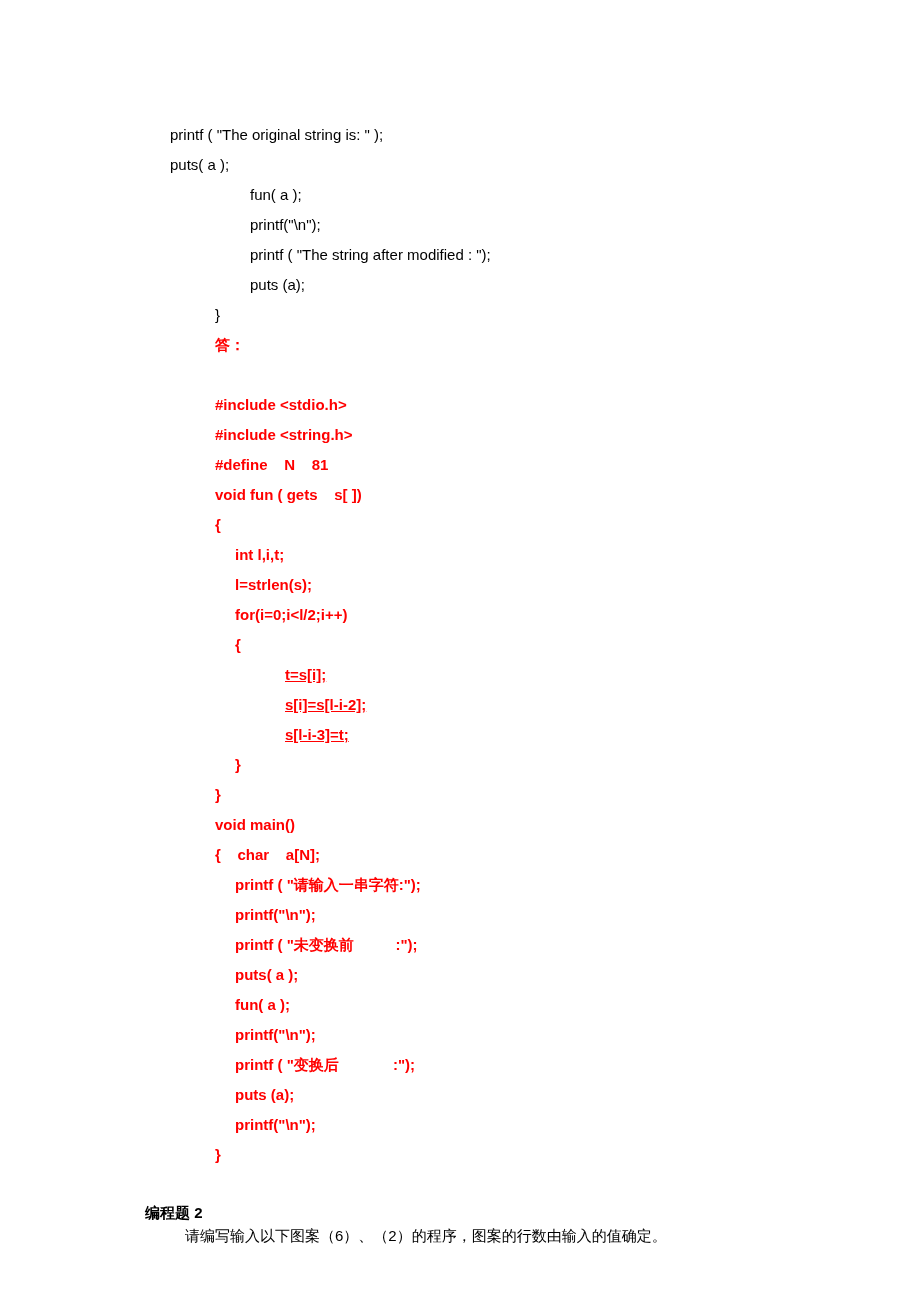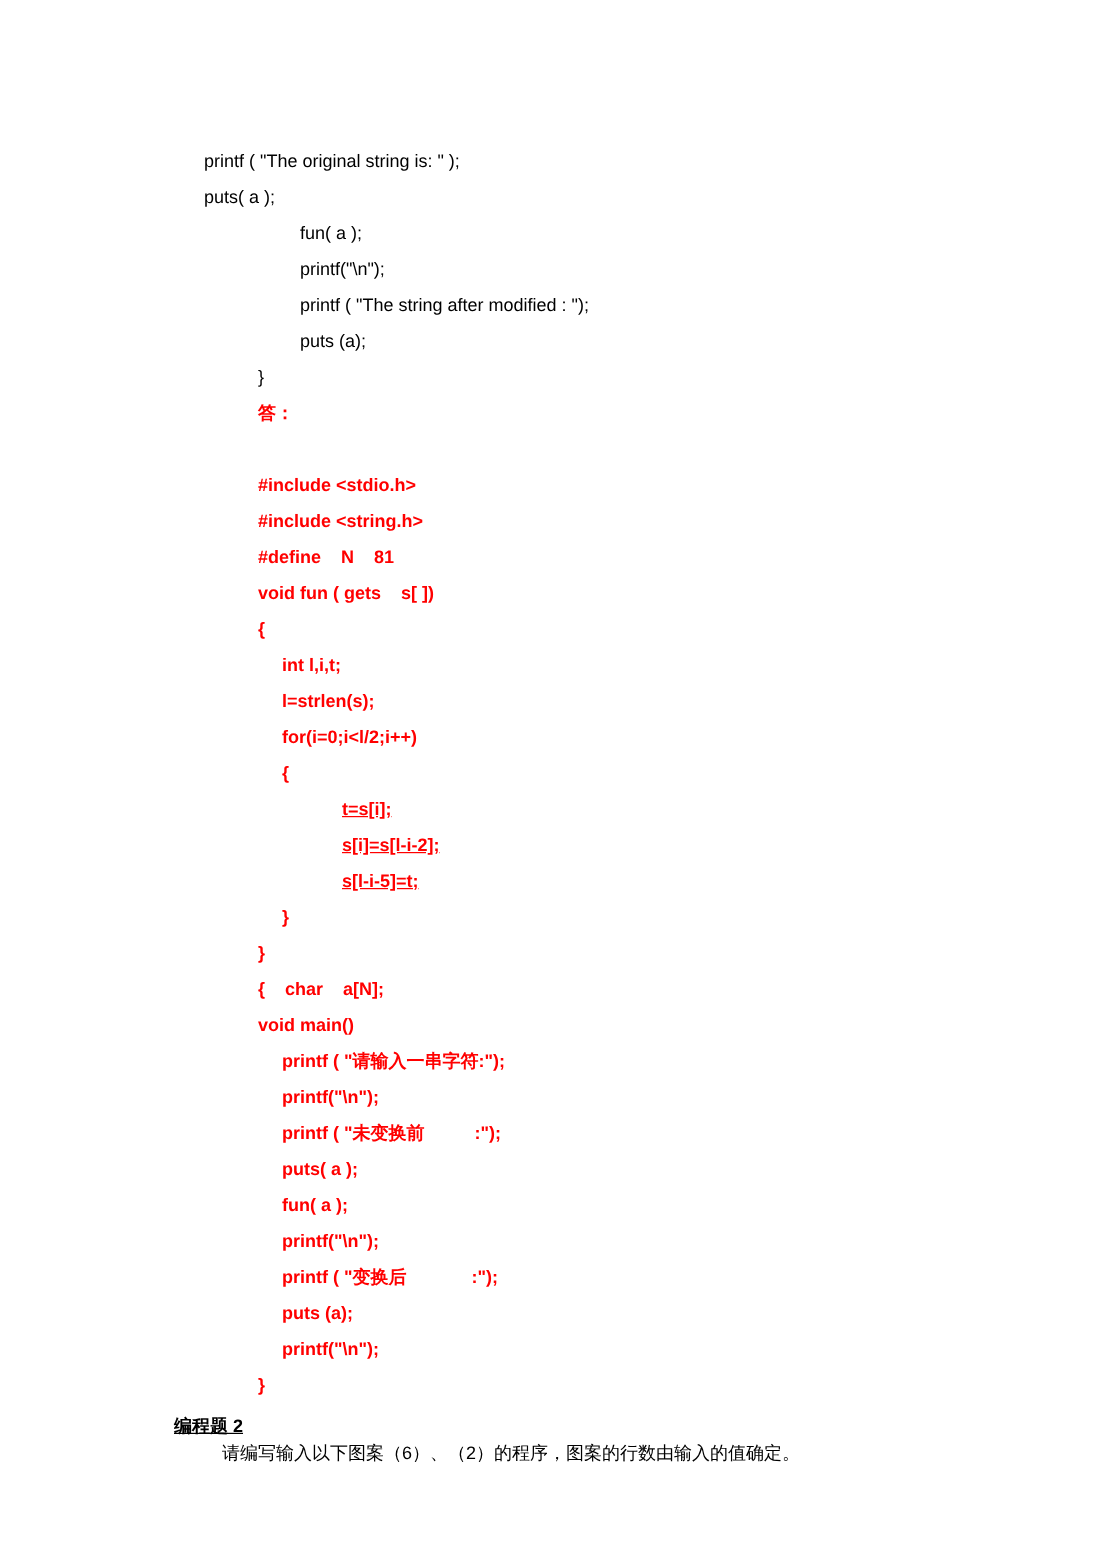--- a/index.html
+++ b/index.html
@@ -27,22 +27,21 @@
   .ind3 { padding-left: 145px; }
   .ind4 { padding-left: 195px; text-decoration: underline; }
   .red {
     color: #ff0000;
     font-weight: bold;
   }
   .section-title {
     font-weight: bold;
     padding-left: 55px;
     line-height: 1.5;
-    margin-top: 8px;
-    text-decoration: underline;
+    margin-top: 32px;
   }
   .question {
     padding-left: 95px;
     line-height: 1.5;
   }
 </style>
 </head>
 <body>
 
 <div class="page">
@@ -62,25 +61,25 @@
   <div class="code-line ind1 red">#include &lt;string.h&gt;</div>
   <div class="code-line ind1 red">#define    N    81</div>
   <div class="code-line ind1 red">void fun ( gets    s[ ])</div>
   <div class="code-line ind1 red">{</div>
   <div class="code-line ind3 red">int l,i,t;</div>
   <div class="code-line ind3 red">l=strlen(s);</div>
   <div class="code-line ind3 red">for(i=0;i&lt;l/2;i++)</div>
   <div class="code-line ind3 red">{</div>
   <div class="code-line ind4 red">t=s[i];</div>
   <div class="code-line ind4 red">s[i]=s[l-i-2];</div>
-  <div class="code-line ind4 red">s[l-i-5]=t;</div>
+  <div class="code-line ind4 red">s[l-i-3]=t;</div>
   <div class="code-line ind3 red">}</div>
   <div class="code-line ind1 red">}</div>
+  <div class="code-line ind1 red">void main()</div>
   <div class="code-line ind1 red">{    char    a[N];</div>
-  <div class="code-line ind1 red">void main()</div>
   <div class="code-line ind3 red">printf ( "请输入一串字符:");</div>
   <div class="code-line ind3 red">printf("\n");</div>
   <div class="code-line ind3 red">printf ( "未变换前          :");</div>
   <div class="code-line ind3 red">puts( a );</div>
   <div class="code-line ind3 red">fun( a );</div>
   <div class="code-line ind3 red">printf("\n");</div>
   <div class="code-line ind3 red">printf ( "变换后             :");</div>
   <div class="code-line ind3 red">puts (a);</div>
   <div class="code-line ind3 red">printf("\n");</div>
   <div class="code-line ind1 red">}</div>

